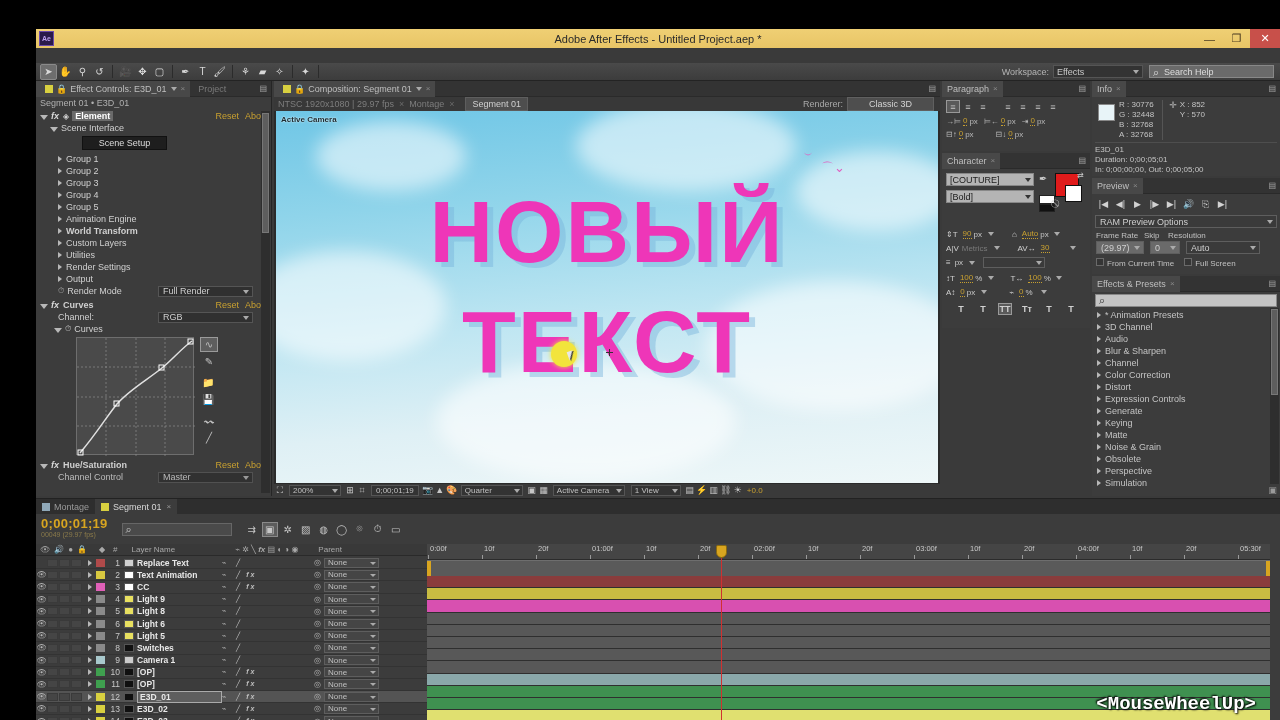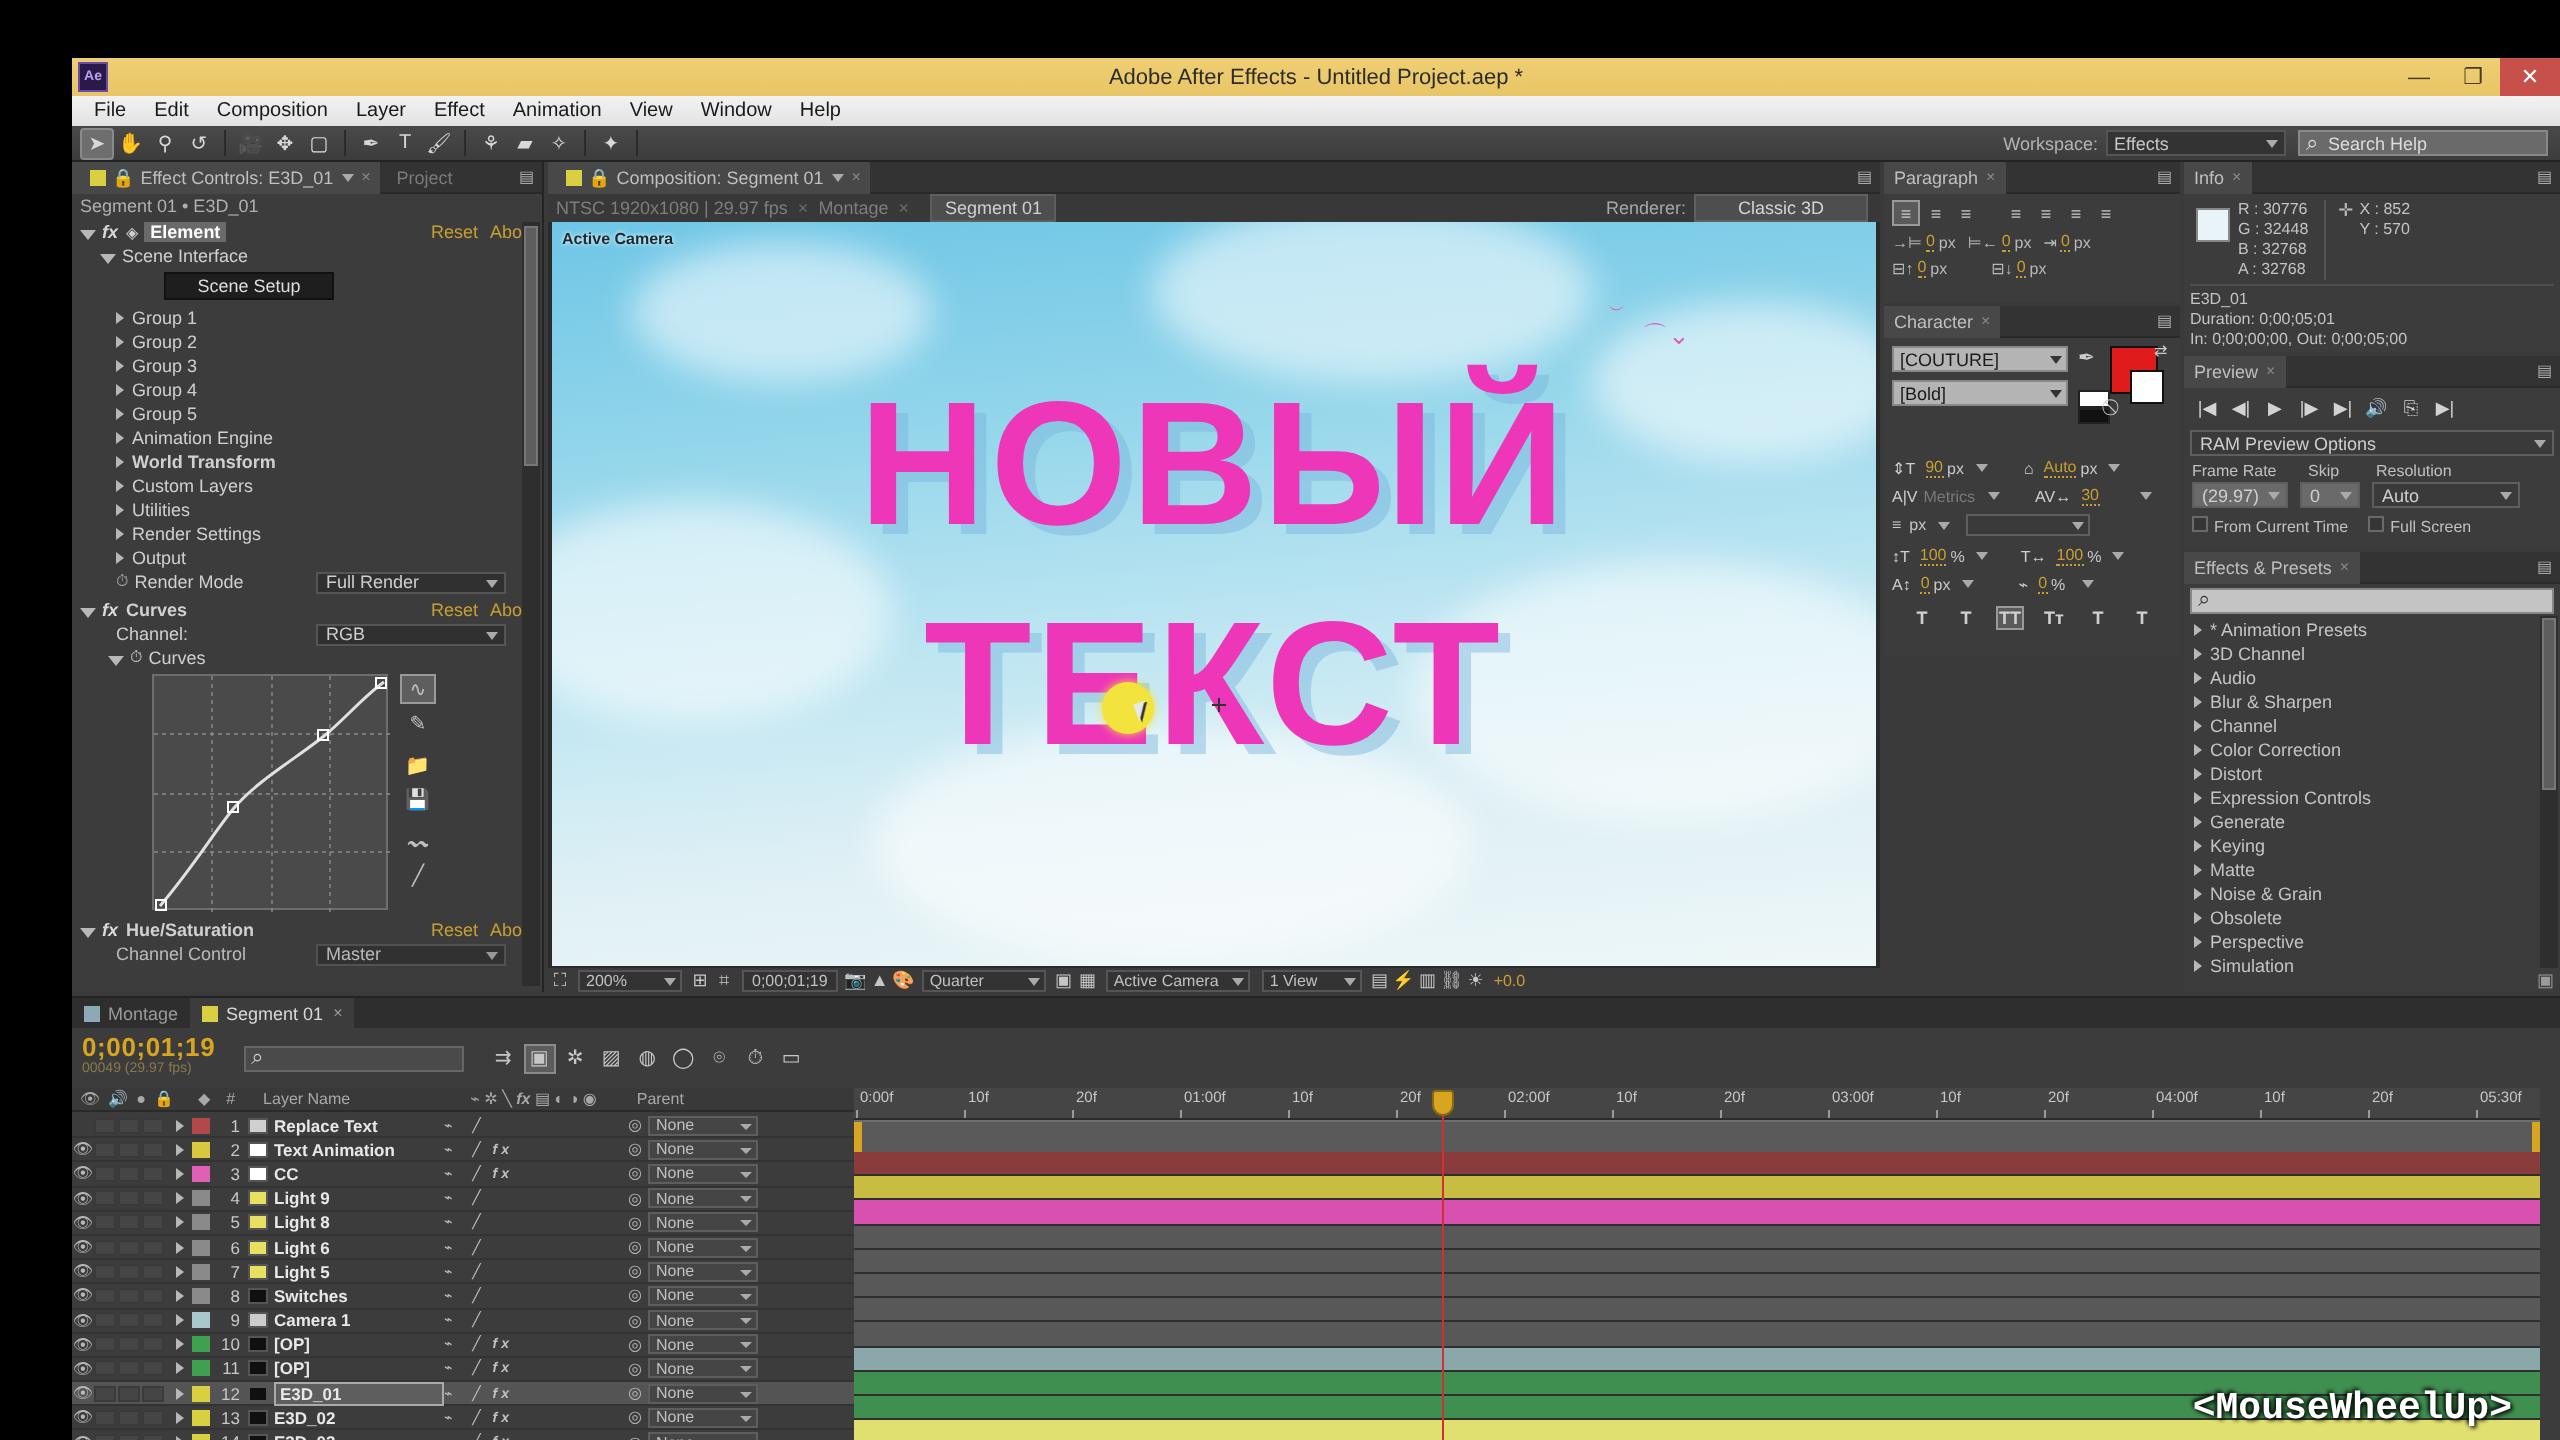--- a/index.html
+++ b/index.html
@@ -200,31 +200,20 @@
       <div class="ae-badge">Ae</div>
       <div class="win-title">Adobe After Effects - Untitled Project.aep *</div>
       <div class="win-btns">
         <div class="win-btn">—</div>
         <div class="win-btn">❐</div>
         <div class="win-btn close">✕</div>
       </div>
     </div>
   </div>
 
-  <div class="menubar" id="menubar">
-      <div class="menu-item">File</div>
-      <div class="menu-item">Edit</div>
-      <div class="menu-item">Composition</div>
-      <div class="menu-item">Layer</div>
-      <div class="menu-item">Effect</div>
-      <div class="menu-item">Animation</div>
-      <div class="menu-item">View</div>
-      <div class="menu-item">Window</div>
-      <div class="menu-item">Help</div>
-    </div>
 
   <div class="toolbar">
     <div style="display:flex;align-items:center;padding-left:4px;" id="tools">
         <div class="tool sel">➤</div>
         <div class="tool">✋</div>
         <div class="tool">⚲</div>
         <div class="tool">↺</div>
         <div class="tsep"></div>
         <div class="tool">🎥</div>
         <div class="tool">✥</div>
@@ -664,21 +653,21 @@
         <div class="pv-btn">|▶</div>
         <div class="pv-btn">▶|</div>
         <div class="pv-btn">🔊</div>
         <div class="pv-btn">⎘</div>
         <div class="pv-btn">▶|</div>
       </div>
     <div class="pv-drop" style="margin:4px 3px 0 3px">
       <span>RAM Preview Options</span>
       <span class="car"></span>
     </div>
-    <div style="display:flex;font-size:8px;color:#c0c0c0;padding:3px 3px 0 4px;gap:10px">
+    <div style="display:flex;font-size:8px;color:#c0c0c0;padding:3px 3px 0 4px;gap:0">
       <span style="width:48px">Frame Rate</span>
       <span style="width:24px">Skip</span>
       <span>Resolution</span>
     </div>
     <div style="display:flex;padding:1px 3px 0 4px;gap:6px">
       <span class="pv-drop" style="width:48px;background:#6a6a6a">
         <span>(29.97)</span>
         <span class="car"></span>
       </span>
       <span class="pv-drop" style="width:30px;background:#6a6a6a">

